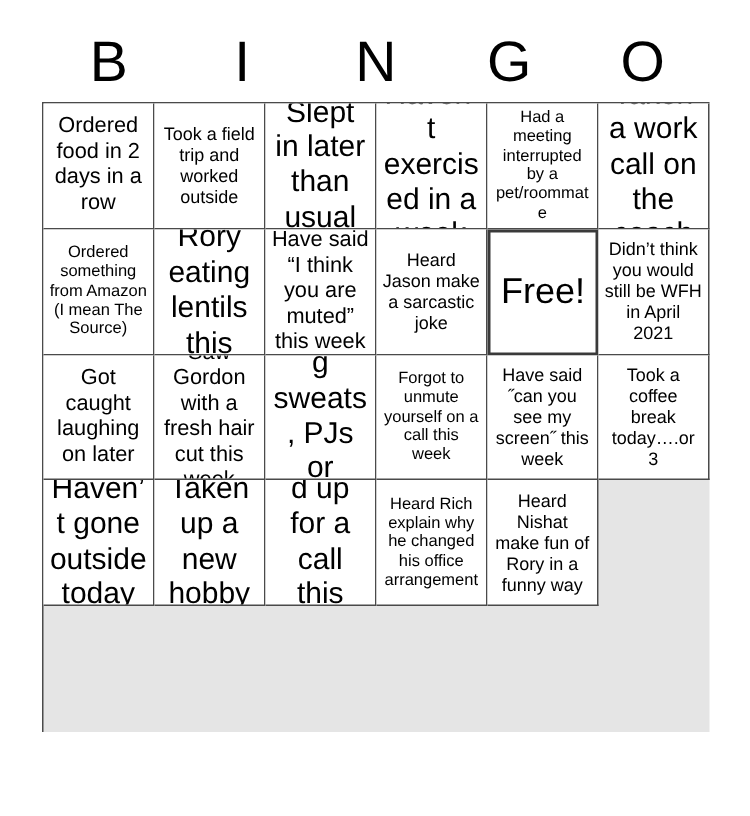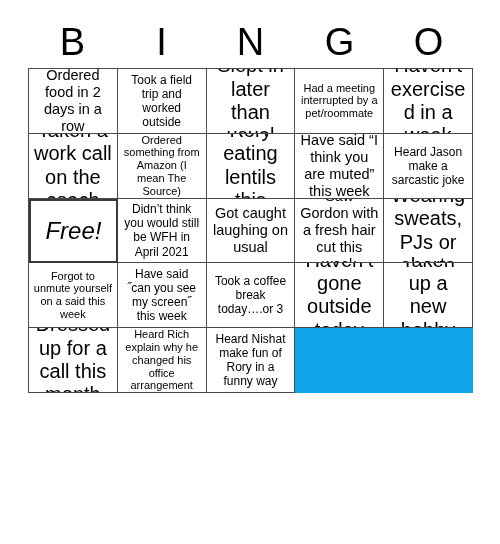--- a/index.html
+++ b/index.html
@@ -42,28 +42,28 @@
     letter-spacing: 0px;
     color: #000000;
   }
 
   
   #grid {
     position: absolute;
     left: 28px;
     top: 68px;
     width: 445px;
-    height: 325px;
+    height: 420px;
     display: grid;
-    grid-template-columns: repeat(5, 1fr);
+    grid-template-columns: repeat(6, 1fr);
     grid-template-rows: repeat(5, 1fr);
     box-sizing: border-box;
     border-top: 1px solid #4a4a4a;
     border-left: 1px solid #4a4a4a;
-    background: #0ea5e9;
+    background: #e5e5e5;
   }
 
   .cell {
     box-sizing: border-box;
     border-right: 1px solid #4a4a4a;
     border-bottom: 1px solid #4a4a4a;
     display: flex;
     align-items: center;
     justify-content: center;
     text-align: center;
@@ -86,21 +86,20 @@
   .fs-md  { font-size: 14.5px; }
   .fs-sm  { font-size: 12px; }
   .fs-xs  { font-size: 11px; }
 
   
   .cell.free {
     border-right: 2px solid #3a3a3a;
     border-bottom: 2px solid #3a3a3a;
     border-top: 2px solid #3a3a3a;
     border-left: 2px solid #3a3a3a;
-    font-style: italic;
   }
 </style>
 </head>
 <body>
 
 <div id="card">
 
   <div id="header-row">
     <div class="header-letter">B</div>
     <div class="header-letter">I</div>
@@ -113,24 +112,24 @@
       <div class="cell">
         <span class="txt fs-md">Ordered food in 2 days in a row</span>
       </div>
       <div class="cell">
         <span class="txt fs-sm">Took a field trip and worked outside</span>
       </div>
       <div class="cell">
         <span class="txt fs-lg">Slept in later than usual</span>
       </div>
       <div class="cell">
-        <span class="txt fs-xs">Had a meeting interrupted by a pet/roommate</span>
+        <span class="txt fs-lg">Haven’t exercised in a week</span>
       </div>
       <div class="cell">
-        <span class="txt fs-lg">Haven’t exercised in a week</span>
+        <span class="txt fs-xs">Had a meeting interrupted by a pet/roommate</span>
       </div>
       <div class="cell">
         <span class="txt fs-lg">Taken a work call on the coach</span>
       </div>
       <div class="cell">
         <span class="txt fs-xs">Ordered something from Amazon (I mean The Source)</span>
       </div>
       <div class="cell">
         <span class="txt fs-lg">Saw Rory eating lentils this month</span>
       </div>
@@ -140,30 +139,30 @@
       <div class="cell">
         <span class="txt fs-sm">Heard Jason make a sarcastic joke</span>
       </div>
       <div class="cell free">
         <span class="txt fs-xl">Free!</span>
       </div>
       <div class="cell">
         <span class="txt fs-sm">Didn’t think you would still be WFH in April 2021</span>
       </div>
       <div class="cell">
-        <span class="txt fs-md">Got caught laughing on usual</span>
+        <span class="txt fs-md">Got caught laughing on later</span>
       </div>
       <div class="cell">
         <span class="txt fs-md">Saw Gordon with a fresh hair cut this week</span>
       </div>
       <div class="cell">
         <span class="txt fs-lg">Wearing sweats, PJs or shorts</span>
       </div>
       <div class="cell">
-        <span class="txt fs-xs">Forgot to unmute yourself on a said this week</span>
+        <span class="txt fs-xs">Forgot to unmute yourself on a call this week</span>
       </div>
       <div class="cell">
         <span class="txt fs-sm">Have said ˝can you see my screen˝ this week</span>
       </div>
       <div class="cell">
         <span class="txt fs-sm">Took a coffee break today….or 3</span>
       </div>
       <div class="cell">
         <span class="txt fs-lg">Haven’t gone outside today</span>
       </div>

